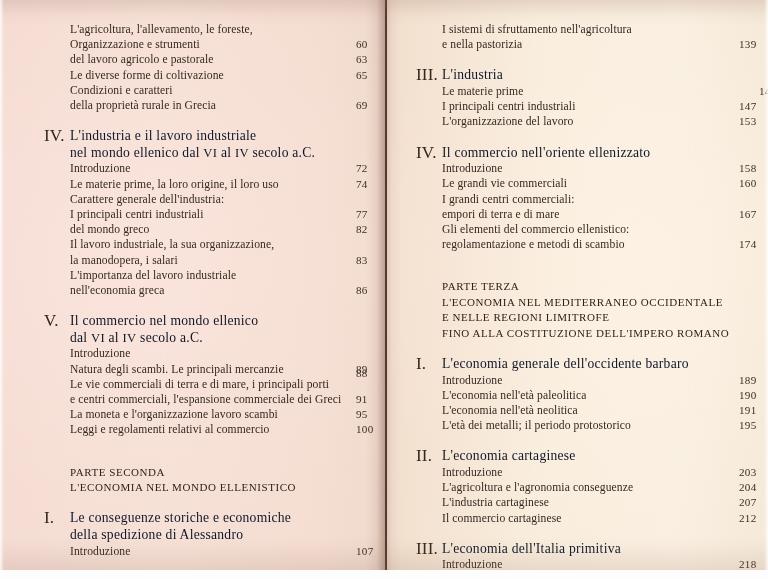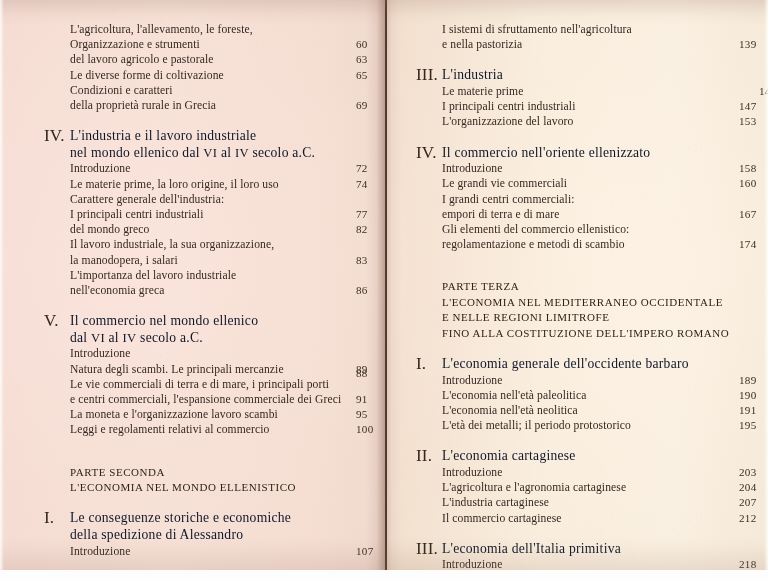--- a/index.html
+++ b/index.html
@@ -396,21 +396,21 @@
           <div class="entry-num">II.</div>
           <div class="entry-body">
             <span class="chap-line">L'economia cartaginese</span>
           </div>
         </div>
         <div class="sub">
           <span class="sub-line">Introduzione</span>
           <span class="pg" style="top: 0px;">203</span>
         </div>
         <div class="sub">
-          <span class="sub-line">L'agricoltura e l'agronomia cartaginese</span>
+          <span class="sub-line">L'agricoltura e l'agronomia conseguenze</span>
           <span class="pg" style="top: 0px; font-family: Liberation Serif, serif;">204</span>
         </div>
         <div class="sub">
           <span class="sub-line">L'industria cartaginese</span>
           <span class="pg" style="top: 0px;">207</span>
         </div>
         <div class="sub">
           <span class="sub-line">Il commercio cartaginese</span>
           <span class="pg" style="top: 0px;">212</span>
         </div>

